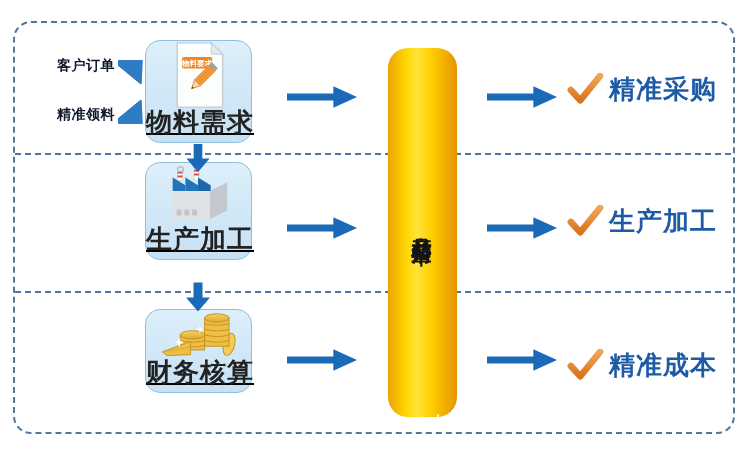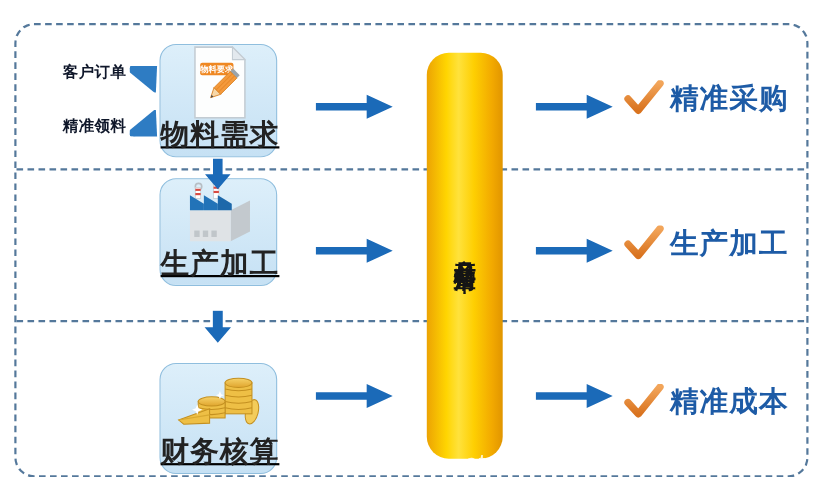--- a/index.html
+++ b/index.html
@@ -20,21 +20,21 @@
 
   .node{
     position:absolute;left:145px;width:107px;z-index:2;
     background:linear-gradient(180deg,#ddeffa 0%,#c6e1f4 100%);
     border:1.5px solid #8fbede;border-radius:15px;
     display:flex;flex-direction:column;align-items:flex-start;justify-content:flex-end;
     box-sizing:border-box;padding-bottom:5px;text-decoration:underline;
   }
   .node1{top:40px;height:103px}
   .node2{top:162px;height:98px}
-  .node3{top:330px;height:101px}
+  .node3{top:309px;height:84px}
   .node-icon{flex:1;display:flex;align-items:center;justify-content:center;width:100%;overflow:hidden;}
   .node-label{
     font-size:26px;font-weight:600;color:#222;letter-spacing:1px;line-height:1.1;white-space:nowrap;
   }
 
   .input-label{
     position:absolute;font-size:14px;font-weight:700;color:#0f172a;letter-spacing:.5px;z-index:2;white-space:nowrap;text-align:center;
   }
   .input1{left:57px;top:57px}
   .input2{left:57px;top:106px}

